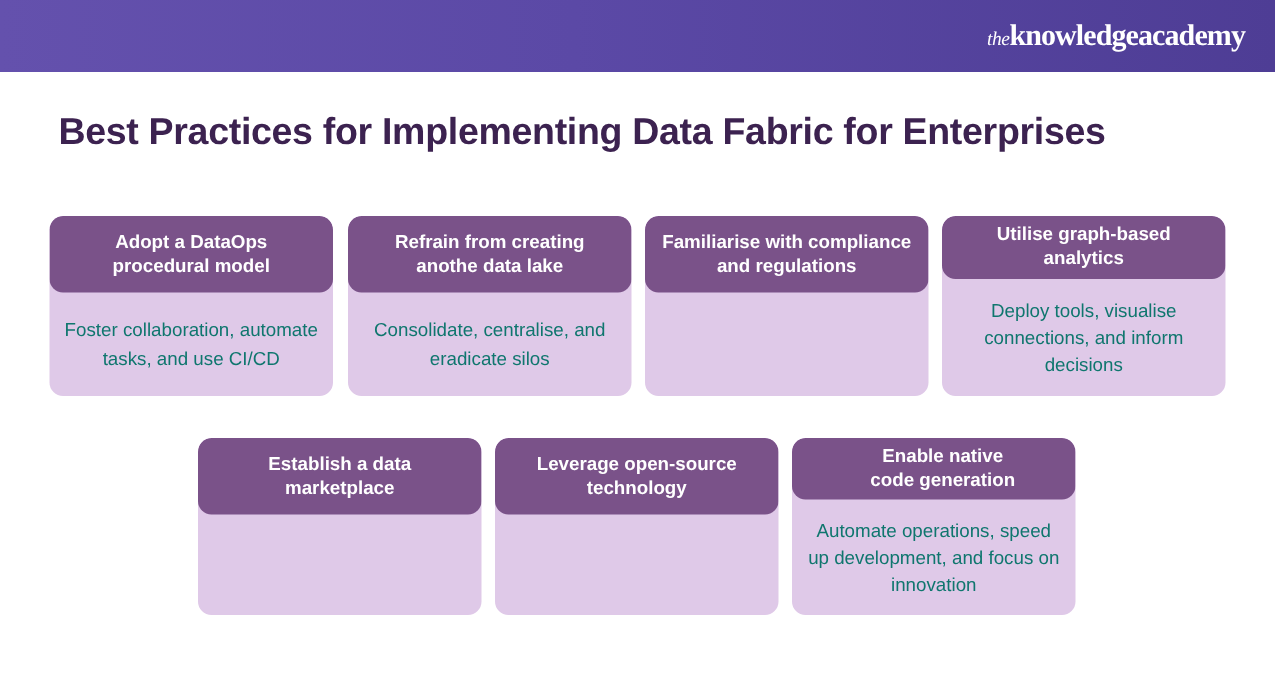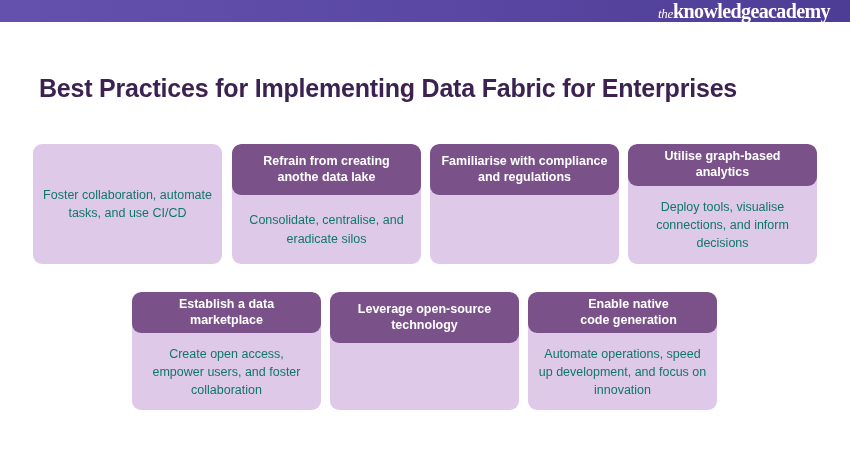--- a/index.html
+++ b/index.html
@@ -14,21 +14,21 @@
     overflow: hidden;
     position: relative;
   }
 
   
   .banner {
     position: absolute;
     left: 0;
     top: 0;
     width: 850px;
-    height: 22px;
+    height: 48px;
     background: linear-gradient(90deg, #6451ad 0%, #5b49a6 45%, #4e3d95 100%);
     display: flex;
     align-items: center;
     justify-content: flex-end;
   }
   .logo {
     margin-right: 20px;
     color: #ffffff;
     font-family: "Liberation Serif", serif;
     white-space: nowrap;
@@ -118,20 +118,22 @@
 <div class="banner">
   <div class="logo">
     <span class="logo-the">the</span>
       <span class="logo-main">knowledgeacademy</span>
   </div>
 </div>
 
 <div class="page-title">Best Practices for Implementing Data Fabric for Enterprises</div>
 
 <div class="card row1 r1c1">
+  <div class="card-header" style="white-space: pre-line;">Adopt a DataOps
+procedural model</div>
   <div class="card-body">Foster collaboration, automate tasks, and use CI/CD</div>
 </div>
 
 <div class="card row1 r1c2">
   <div class="card-header" style="white-space: pre-line;">Refrain from creating
 anothe data lake</div>
   <div class="card-body">Consolidate, centralise, and eradicate silos</div>
 </div>
 
 <div class="card row1 r1c3">
@@ -141,21 +143,20 @@
 
 <div class="card row1 r1c4">
   <div class="card-header" style="white-space: pre-line;">Utilise graph-based
 analytics</div>
   <div class="card-body">Deploy tools, visualise connections, and inform decisions</div>
 </div>
 
 <div class="card row2 r2c1">
   <div class="card-header" style="white-space: pre-line;">Establish a data
 marketplace</div>
-  <div class="card-body">Create open access, empower users, and foster collaboration</div>
 </div>
 
 <div class="card row2 r2c2">
   <div class="card-header" style="white-space: pre-line;">Leverage open-source
 technology</div>
 </div>
 
 <div class="card row2 r2c3">
   <div class="card-header" style="white-space: pre-line; padding-left: 20px;">Enable native
 code generation</div>

